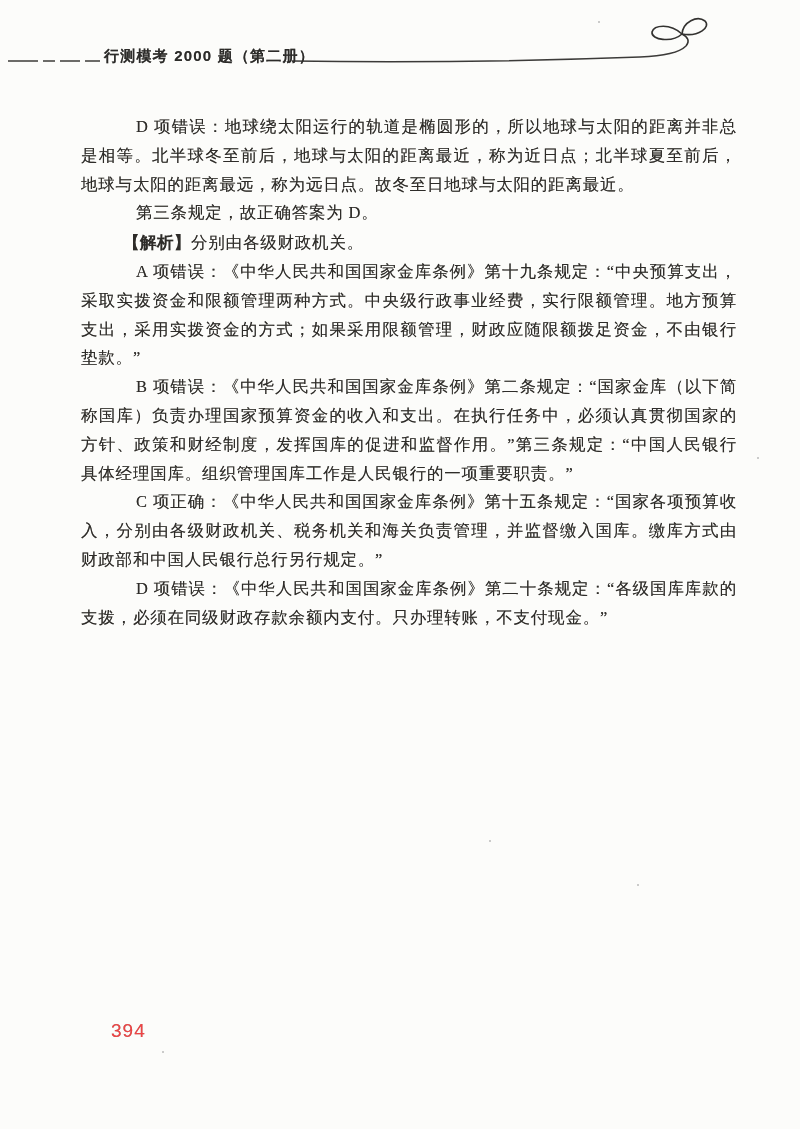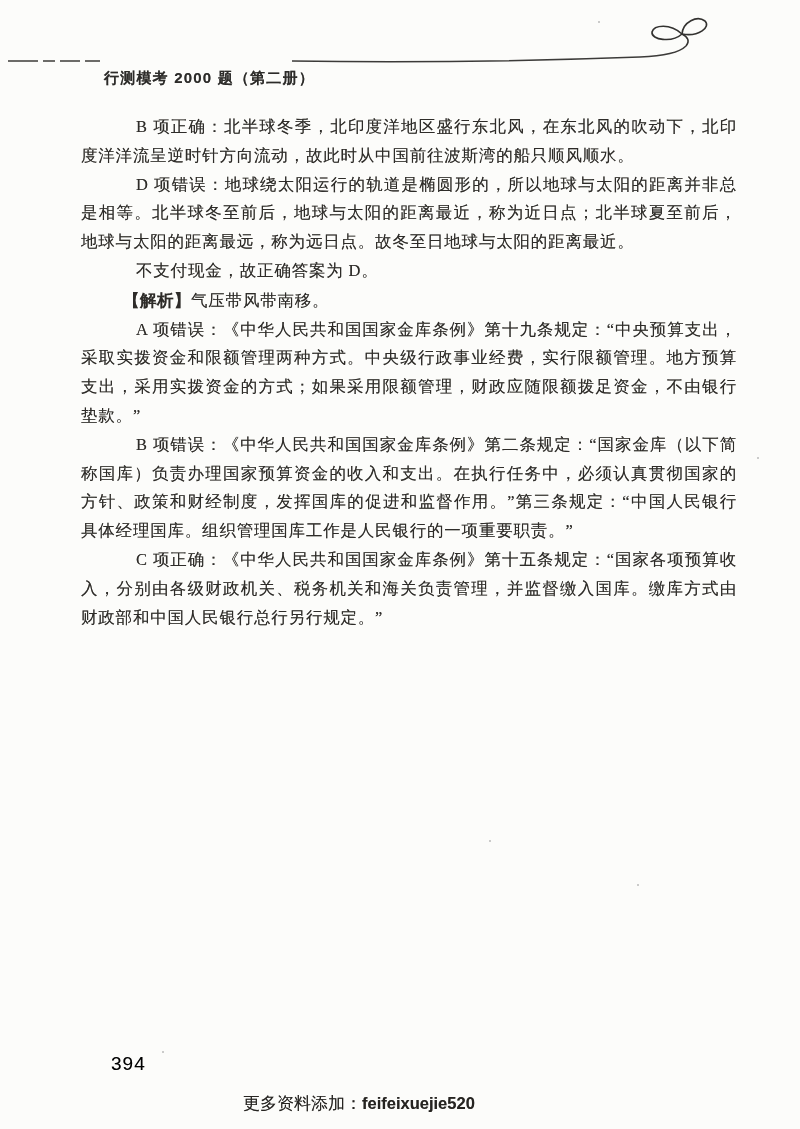--- a/index.html
+++ b/index.html
@@ -12,40 +12,39 @@
     color:#2e2c29;
   }
   
   .hdr-svg{position:absolute;left:0;top:0;width:800px;height:90px;}
   .hdr-title{
     position:absolute;left:104px;top:47px;
     font-family:"Liberation Sans","DejaVu Sans",sans-serif;
     font-size:15px;font-weight:600;letter-spacing:1.2px;
     color:#2c2b29;white-space:nowrap;
     text-shadow:0 0 .5px rgba(50,50,50,.55);
-    margin-top:22px;
   }
   
   .content{
     position:absolute;left:81px;top:113px;width:656px;
     font-size:16.5px;line-height:28.8px;letter-spacing:.8px;
     text-align:justify;text-justify:inter-character;
     text-shadow:0 0 .55px rgba(55,52,48,.55);
   }
   .content p{margin:0;padding:0;}
   .p-body{text-indent:55px;}
   .p-flush{text-indent:55px;}
   .p-answer{text-indent:50px;}
   .p-jiexi{text-indent:42px;}
   .b-label{font-weight:bold;font-family:"Liberation Sans","DejaVu Sans",sans-serif;letter-spacing:.5px;}
   
   .page-num{
-    position:absolute;left:111px;top:1053px;
+    position:absolute;left:111px;top:1020px;
     font-family:"Liberation Sans","DejaVu Sans",sans-serif;
-    font-size:19px;letter-spacing:1px;color:#000000;
+    font-size:19px;letter-spacing:1px;color:#ef4444;
     text-shadow:0 0 .5px rgba(60,60,60,.5);
   }
   .footer-promo{
     position:absolute;left:243px;top:1092px;white-space:nowrap;
     font-size:17px;color:#262421;
     text-shadow:0 0 .5px rgba(50,50,50,.5);
   }
   .footer-promo .latin{
     font-family:"Liberation Sans","DejaVu Sans",sans-serif;
     font-weight:bold;font-size:16.5px;letter-spacing:0;
@@ -68,34 +67,33 @@
       <path d="M 686 46 C 690 41 688 37 682 34"></path>
 
       <path d="M 682 34 C 670 23 654 25 652 32 C 651 40 672 43 682 34 Z"></path>
 
       <path d="M 682 34 C 683 22 697 15 705 21 C 711 27 699 37 682 34 Z"></path>
     </g>
   </svg>
   <div class="hdr-title">行测模考 2000 题（第二册）</div>
 
   <div class="content">
-    <p class="p-body">B 项正确：北半球冬季，北印度洋地区盛行东北风，在东北风的吹动下，北印度洋洋流呈逆时针方向流动，故此时从中国前往波斯湾的船只顺风顺水。</p>
     <p class="p-body">D 项错误：地球绕太阳运行的轨道是椭圆形的，所以地球与太阳的距离并非总是相等。北半球冬至前后，地球与太阳的距离最近，称为近日点；北半球夏至前后，地球与太阳的距离最远，称为远日点。故冬至日地球与太阳的距离最近。</p>
-    <p class="p-flush">不支付现金，故正确答案为 D。</p>
+    <p class="p-flush">第三条规定，故正确答案为 D。</p>
 
 
-    <p class="p-jiexi"><span class="b-label">【解析】</span><span>气压带风带南移。</span></p>
+    <p class="p-jiexi"><span class="b-label">【解析】</span><span>分别由各级财政机关。</span></p>
 
     <p class="p-body">A 项错误：《中华人民共和国国家金库条例》第十九条规定：“中央预算支出，采取实拨资金和限额管理两种方式。中央级行政事业经费，实行限额管理。地方预算支出，采用实拨资金的方式；如果采用限额管理，财政应随限额拨足资金，不由银行垫款。”</p>
     <p class="p-body">B 项错误：《中华人民共和国国家金库条例》第二条规定：“国家金库（以下简称国库）负责办理国家预算资金的收入和支出。在执行任务中，必须认真贯彻国家的方针、政策和财经制度，发挥国库的促进和监督作用。”第三条规定：“中国人民银行具体经理国库。组织管理国库工作是人民银行的一项重要职责。”</p>
     <p class="p-body">C 项正确：《中华人民共和国国家金库条例》第十五条规定：“国家各项预算收入，分别由各级财政机关、税务机关和海关负责管理，并监督缴入国库。缴库方式由财政部和中国人民银行总行另行规定。”</p>
+    <p class="p-body">D 项错误：《中华人民共和国国家金库条例》第二十条规定：“各级国库库款的支拨，必须在同级财政存款余额内支付。只办理转账，不支付现金。”</p>
   </div>
 
   <div class="page-num">394</div>
-  <div class="footer-promo"><span>更多资料添加：</span><span class="latin">feifeixuejie520</span></div>
 
   <div class="speck" style="left:598px;top:21px;width:2px;height:2px;"></div>
   <div class="speck" style="left:162px;top:1051px;width:2px;height:2px;"></div>
   <div class="speck" style="left:655px;top:437px;width:2px;height:2px;"></div>
   <div class="speck" style="left:757px;top:457px;width:2px;height:2px;"></div>
   <div class="speck" style="left:489px;top:840px;width:2px;height:2px;"></div>
   <div class="speck" style="left:637px;top:884px;width:2px;height:2px;"></div>
 
 </div>
 

